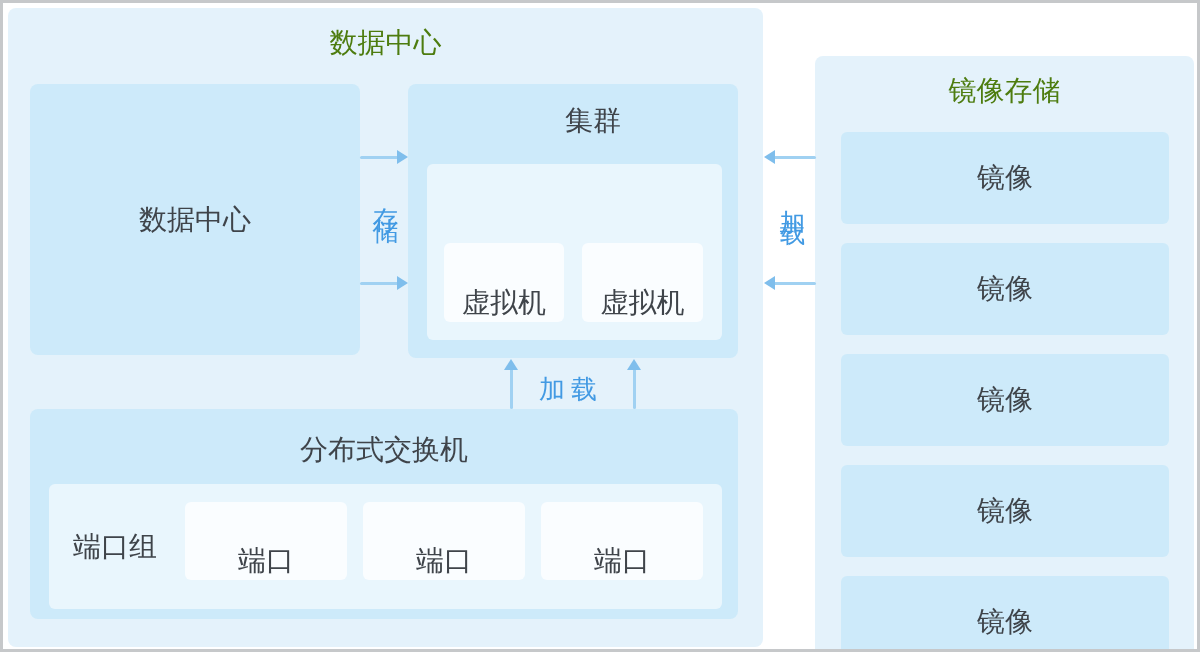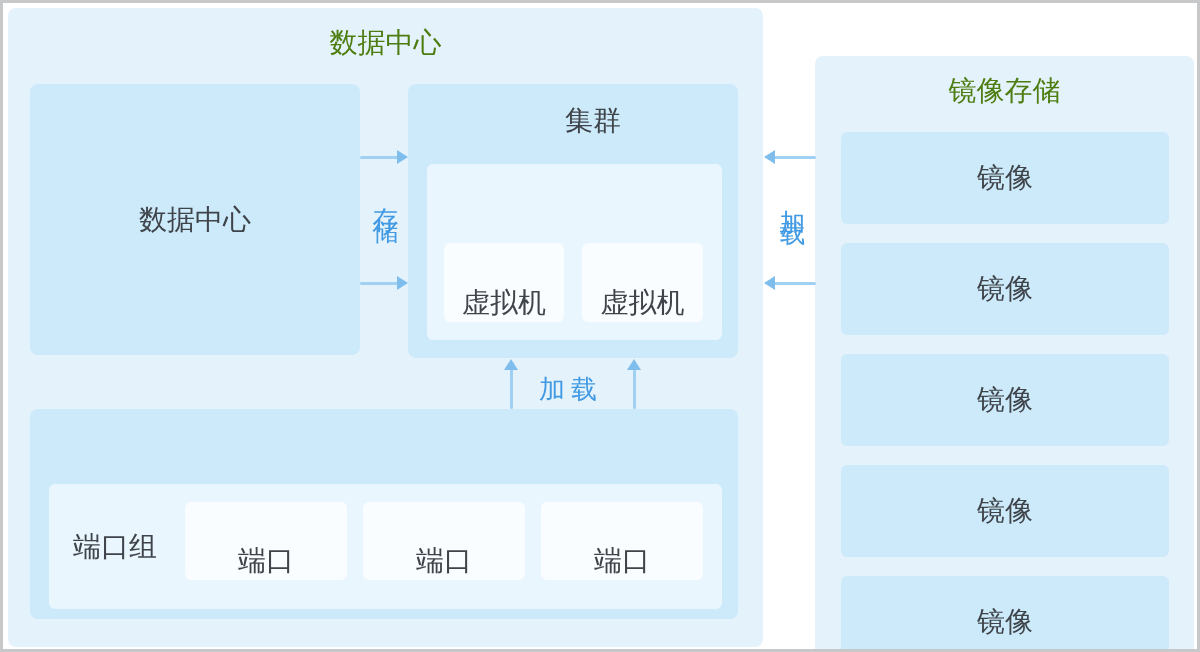--- a/index.html
+++ b/index.html
@@ -151,20 +151,21 @@
         <div class="leaf-box vm-1">
           <span>虚拟机</span>
         </div>
         <div class="leaf-box vm-2">
           <span>虚拟机</span>
         </div>
       </div>
     </div>
 
     <div class="box dswitch">
+      <div class="box-title">分布式交换机</div>
       <div class="inner-box port-group">
         <div class="port-group-label">端口组</div>
         <div class="leaf-box port-1">
           <span>端口</span>
         </div>
         <div class="leaf-box port-2">
           <span>端口</span>
         </div>
         <div class="leaf-box port-3">
           <span>端口</span>

